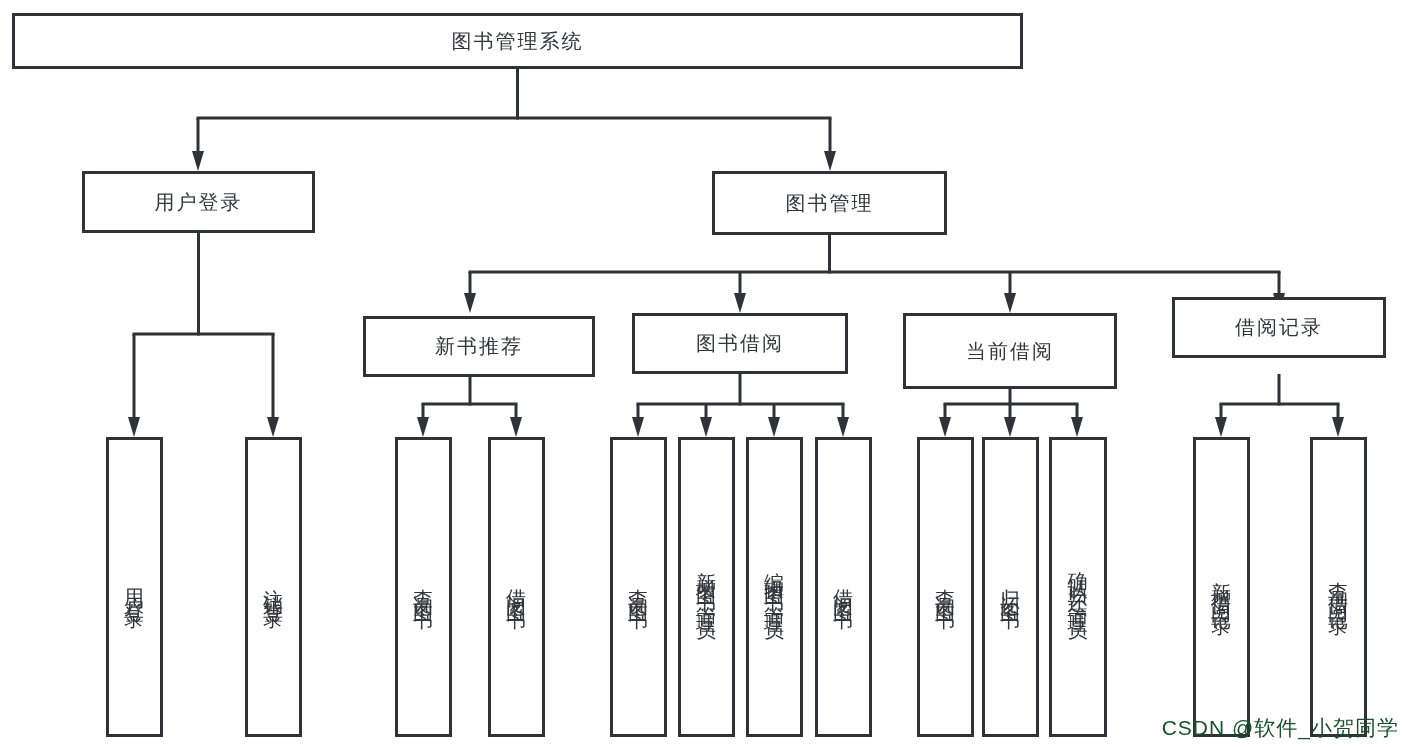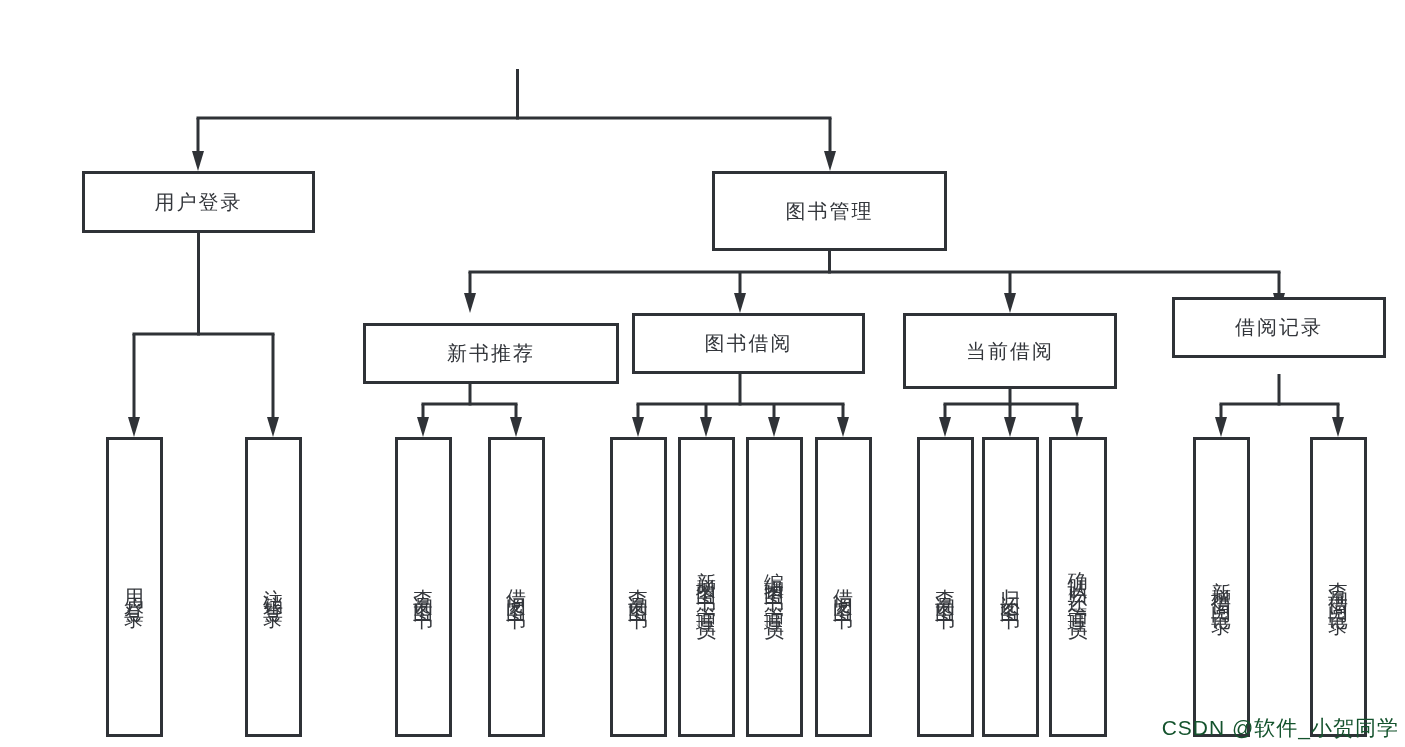--- a/index.html
+++ b/index.html
@@ -124,32 +124,35 @@
     <g>
       <line x1="1279" y1="374" x2="1279" y2="405.5"></line>
       <line x1="1219.5" y1="404" x2="1339.5" y2="404"></line>
       <line x1="1221" y1="404" x2="1221" y2="419"></line>
       <polygon points="1215,417 1227,417 1221,437"></polygon>
       <line x1="1338" y1="404" x2="1338" y2="419"></line>
       <polygon points="1332,417 1344,417 1338,437"></polygon>
     </g>
   </svg>
 
+  <div class="box" style="left:12px; top:13px; width:1011px; height:56px;">
+    <span class="label">图书管理系统</span>
+  </div>
 
   <div class="box" style="left:82px; top:171px; width:233px; height:62px;">
     <span class="label">用户登录</span>
   </div>
-  <div class="box" style="left:712px; top:171px; width:235px; height:80px;">
+  <div class="box" style="left:712px; top:171px; width:235px; height:64px;">
     <span class="label">图书管理</span>
   </div>
 
-  <div class="box" style="left:363px; top:323px; width:256px; height:61px;">
+  <div class="box" style="left:363px; top:316px; width:232px; height:61px;">
     <span class="label">新书推荐</span>
   </div>
-  <div class="box" style="left:632px; top:313px; width:233px; height:61px;">
+  <div class="box" style="left:632px; top:313px; width:216px; height:61px;">
     <span class="label">图书借阅</span>
   </div>
   <div class="box" style="left:903px; top:313px; width:214px; height:76px;">
     <span class="label">当前借阅</span>
   </div>
   <div class="box" style="left:1172px; top:297px; width:214px; height:61px;font-family:Liberation Mono, monospace;">
     <span class="label">借阅记录</span>
   </div>
 
   <div class="box v" style="left:106px; top:437px; width:57px; height:300px;">

